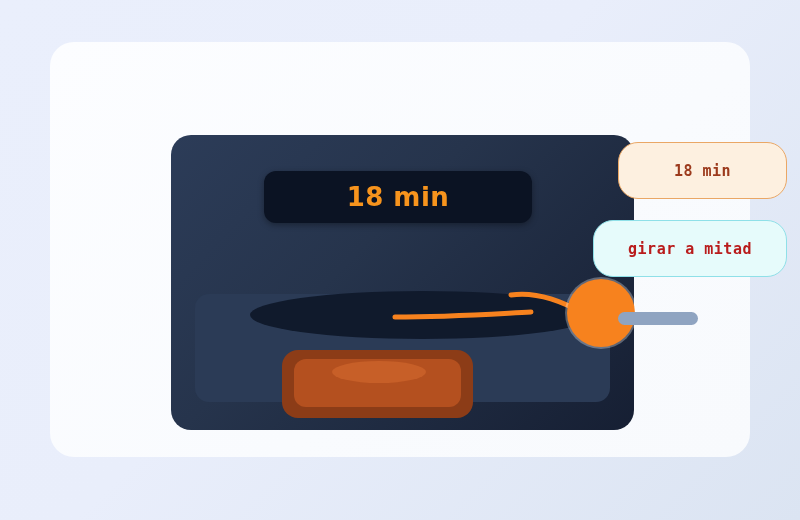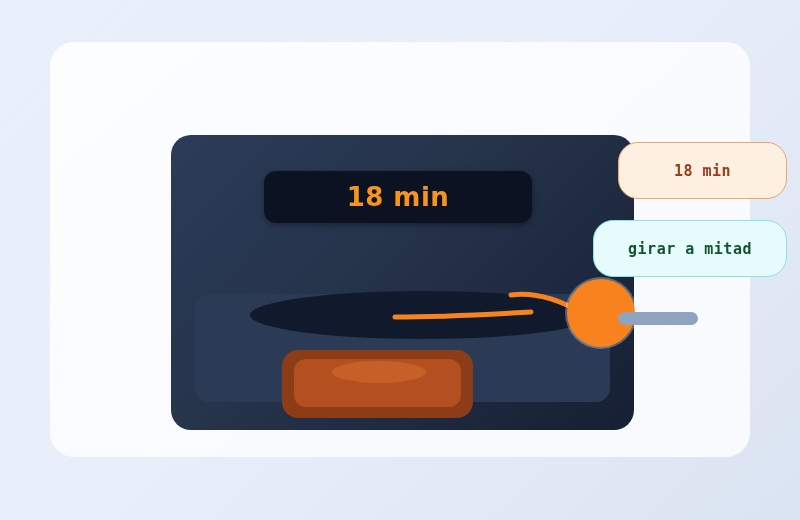--- a/index.html
+++ b/index.html
@@ -178,21 +178,21 @@
   #callout-time .callout-text { color: #9c3a1c; }
 
   #callout-flip {
     left: 543px;
     top: 178px;
     width: 194px;
     height: 57px;
     background: #e6fbfb;
     border: 1px solid #8fe0e8;
   }
-  #callout-flip .callout-text { color: #14532d; text-align: center; }
+  #callout-flip .callout-text { color: #b91c1c; text-align: center; }
 </style>
 </head>
 <body>
 
 <div id="stage">
 
   <div id="card">
 
     <div id="oven">
 

